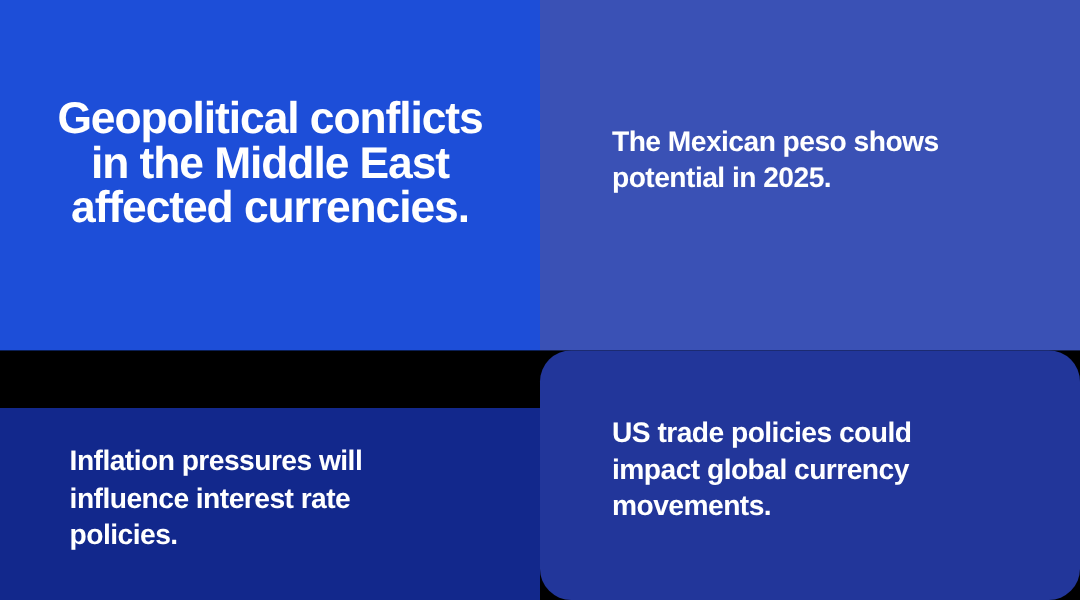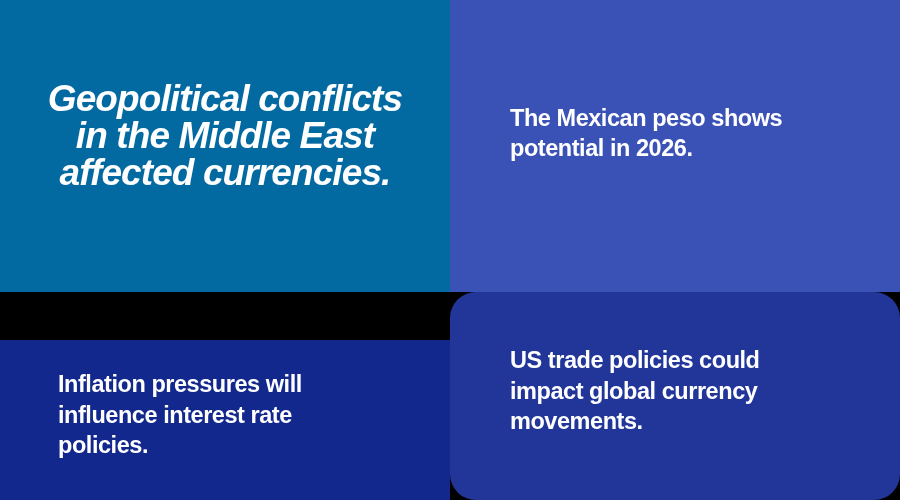--- a/index.html
+++ b/index.html
@@ -91,29 +91,29 @@
     text-align: left;
     white-space: pre-line;
     max-width: 330px;
   }
 </style>
 </head>
 <body>
 
 <div class="board">
 
-  <section class="panel panel--hero" style="background: #0369a1; font-style: italic;">
+  <section class="panel panel--hero" style="background: #1d4ed8;">
     <h1 class="hero-text" style="color: rgb(255, 255, 255);">Geopolitical conflicts
 in the Middle East
 affected currencies.</h1>
   </section>
 
   <section class="panel panel--peso" style="background: rgb(58, 81, 181);">
     <p class="body-text" style="color: rgb(255, 255, 255);">The Mexican peso shows
-potential in 2026.</p>
+potential in 2025.</p>
   </section>
 
   <section class="panel panel--inflation" style="background: rgb(18, 40, 140);">
     <p class="body-text" style="color: rgb(255, 255, 255);">Inflation pressures will
 influence interest rate
 policies.</p>
   </section>
 
   <section class="panel panel--trade" style="background: rgb(34, 54, 154);">
     <p class="body-text" style="color: rgb(255, 255, 255);">US trade policies could

